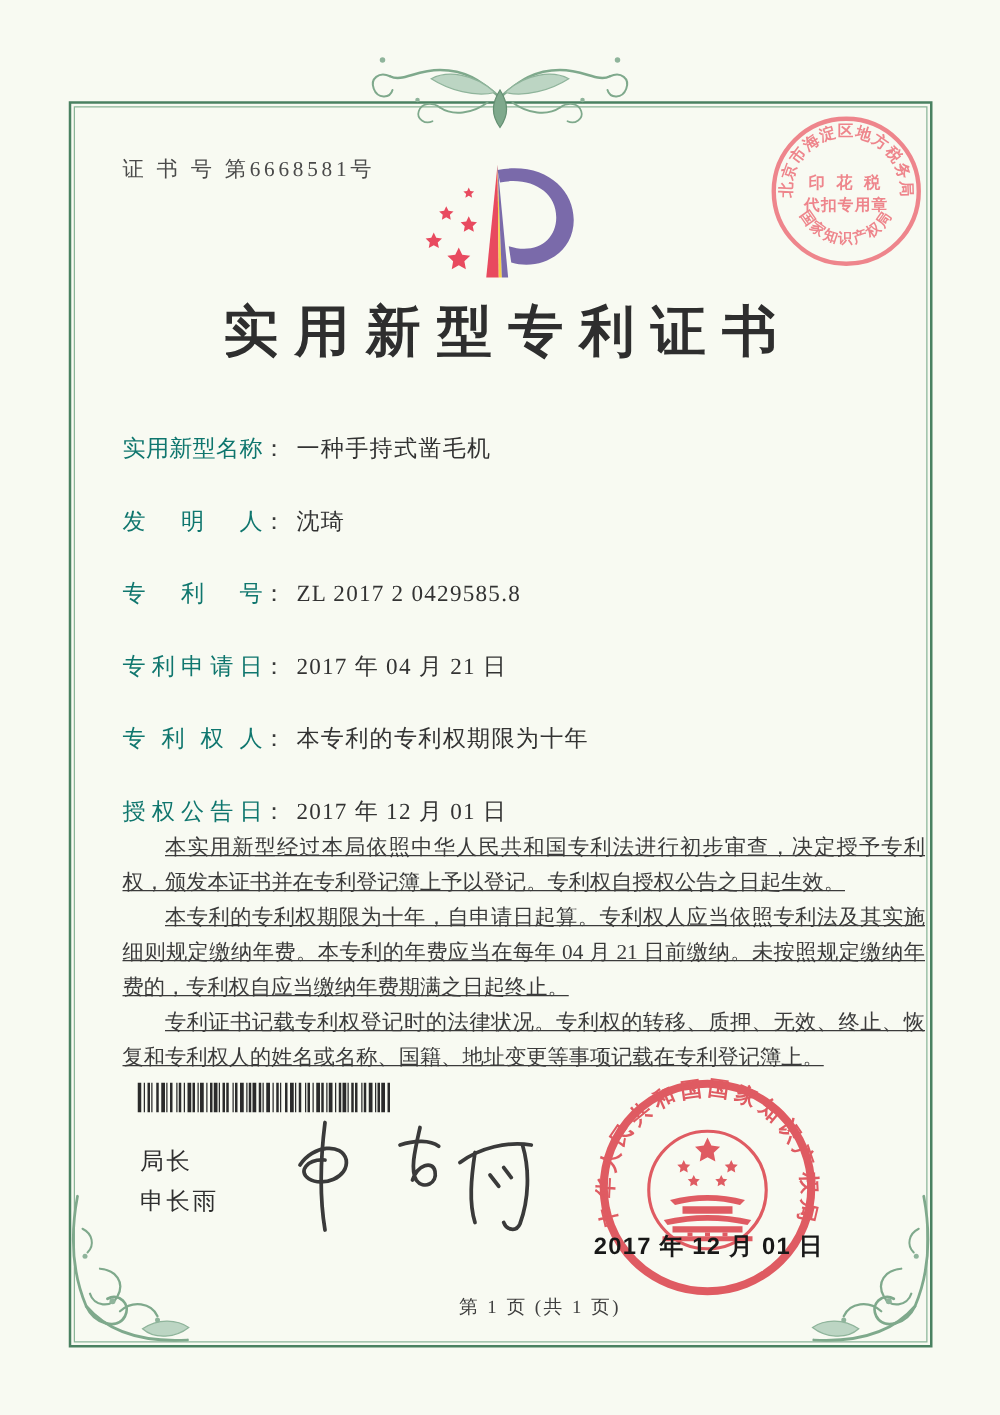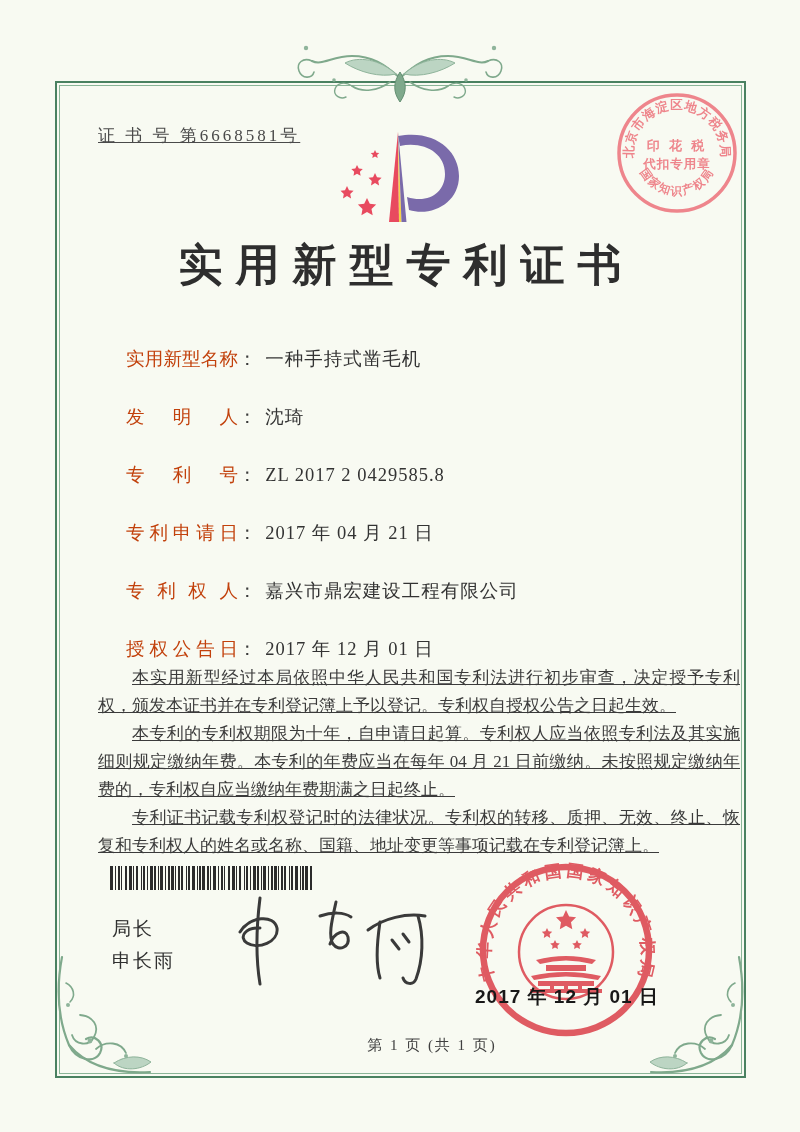--- a/index.html
+++ b/index.html
@@ -20,35 +20,35 @@
     border:1px solid #8ab598;
   }
   
   .orn { position:absolute; pointer-events:none; }
   .orn-top    { left:288px; top:28px; }
   .orn-bl     { left:56px;  top:953px; }
   .orn-br     { left:645px; top:953px; transform:scaleX(-1); }
   
   .cert-no {
     position:absolute; left:98px; top:124px;
-    font-size:17px; letter-spacing:3px; color:#4a4a4a;text-decoration:underline;
+    font-size:17px; letter-spacing:3px; color:#4a4a4a;
   }
   .logo { position:absolute; left:328px; top:128px; }
   .tax-stamp { position:absolute; left:614px; top:90px; opacity:.88; }
   .title {
     position:absolute; left:0; top:236px; width:100%;
     text-align:center; font-size:44px; font-weight:bold;
     letter-spacing:13px; padding-left:13px; color:#2e2e2e;
   }
   
   .fields { position:absolute; left:98px; top:346px; width:620px; }
   .field { height:58px; font-size:18.5px; white-space:nowrap; }
   .flabel {
     display:inline-block; width:112px; text-align:justify; text-align-last:justify;
-    vertical-align:top; color:#c2410c;margin-left:28px;
+    vertical-align:top; color:#0f766e;
   }
   .fsep { display:inline-block; color:#3a3a3a; }
   .fvalue { display:inline-block; margin-left:4px; color:#333; letter-spacing:1px; }
   
   .body-text { position:absolute; left:98px; top:664px; width:642px; }
   .body-text p {
     font-size:17px; line-height:28px; text-align:justify;
     text-indent:2em; color:#3b3b3b;text-decoration:underline;
   }
   
@@ -164,21 +164,21 @@
     <div class="field">
       <span class="flabel">专利号</span><span class="fsep">：</span>
       <span class="fvalue">ZL 2017 2 0429585.8</span>
     </div>
     <div class="field">
       <span class="flabel">专利申请日</span><span class="fsep">：</span>
       <span class="fvalue">2017 年 04 月 21 日</span>
     </div>
     <div class="field">
       <span class="flabel">专利权人</span><span class="fsep">：</span>
-      <span class="fvalue">嘉兴市鼎宏建设工程有限公司</span>
+      <span class="fvalue">本专利的专利权期限为十年</span>
     </div>
     <div class="field">
       <span class="flabel">授权公告日</span><span class="fsep">：</span>
       <span class="fvalue">2017 年 12 月 01 日</span>
     </div>
   </div>
 
   <div class="body-text">
     <p>本实用新型经过本局依照中华人民共和国专利法进行初步审查，决定授予专利权，颁发本证书并在专利登记簿上予以登记。专利权自授权公告之日起生效。</p>
     <p>本专利的专利权期限为十年，自申请日起算。专利权人应当依照专利法及其实施细则规定缴纳年费。本专利的年费应当在每年 04 月 21 日前缴纳。未按照规定缴纳年费的，专利权自应当缴纳年费期满之日起终止。</p>

